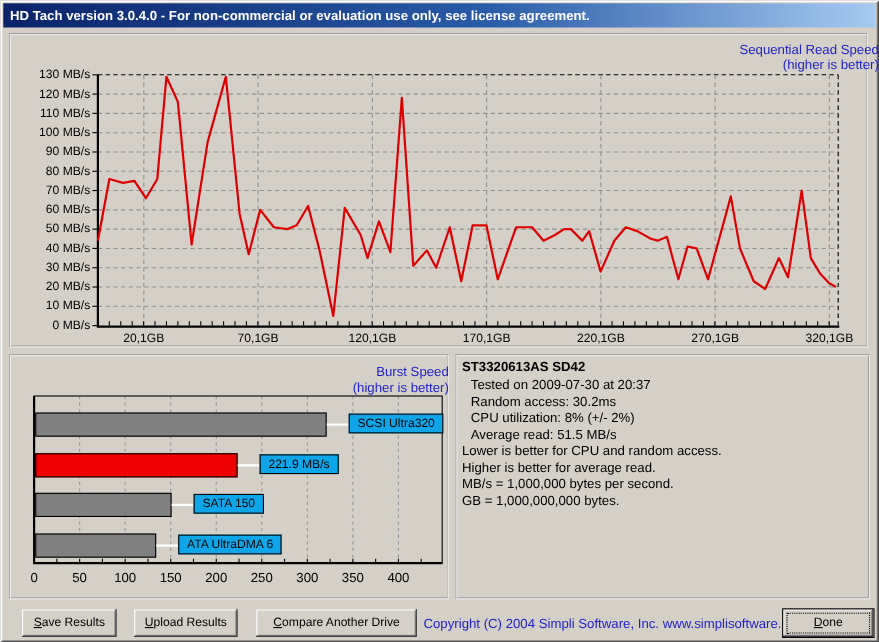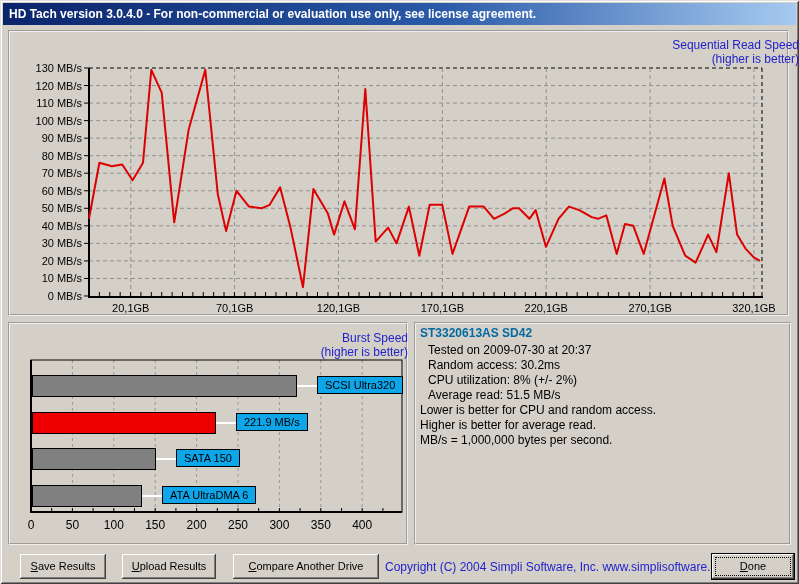--- a/index.html
+++ b/index.html
@@ -26,21 +26,21 @@
   .overlay{position:absolute;left:0;top:0;width:641px;height:584px;pointer-events:none;}
   .ylabel{position:absolute;left:18px;width:64px;text-align:right;font-size:11px;height:14px;line-height:14px;}
   .xlabel{position:absolute;width:70px;text-align:center;font-size:11px;height:14px;line-height:14px;}
   .bar{position:absolute;height:22px;border:1px solid #000;box-sizing:border-box;}
   .connector{position:absolute;height:2px;background:#ffffff;}
   .bar-label{
     position:absolute;background:#0ea5e9;border:1px solid #000;
     font-size:11px;line-height:16px;height:18px;padding:0 7px;box-sizing:border-box;white-space:nowrap;
   }
   .info-content{position:absolute;left:420px;top:326px;width:366px;font-size:12px;line-height:15px;}
-  .drive-model{color:#0369a1;font-weight:bold;margin-bottom:2px;}
+  .drive-model{color:#000000;font-weight:bold;margin-bottom:2px;}
   .stat-line{padding-left:8px;}
   .notes-block{}
   .btn{
     position:absolute;background:#d4d0c8;font-size:11px;text-align:center;
     box-shadow: inset -1px -1px 0 #404040, inset 1px 1px 0 #ffffff, inset -2px -2px 0 #808080, inset 2px 2px 0 #d4d0c8;
     line-height:25px;height:25px;box-sizing:border-box;cursor:default;user-select:none;
   }
   .btn-default{
     border:1px solid #000;height:27px;line-height:25px;
   }
@@ -256,20 +256,21 @@
   <div class="info-content">
     <div class="drive-model">ST3320613AS SD42</div>
     <div class="stat-line">Tested on 2009-07-30 at 20:37</div>
     <div class="stat-line">Random access: 30.2ms</div>
     <div class="stat-line">CPU utilization: 8% (+/- 2%)</div>
     <div class="stat-line">Average read: 51.5 MB/s</div>
     <div class="notes-block">
       <div>Lower is better for CPU and random access.</div>
       <div>Higher is better for average read.</div>
       <div>MB/s = 1,000,000 bytes per second.</div>
+      <div>GB = 1,000,000,000 bytes.</div>
     </div>
   </div>
 
   <div class="btn" style="left:20px;top:554px;width:86px;"><u>S</u>ave Results</div>
   <div class="btn" style="left:122px;top:554px;width:94px;"><u>U</u>pload Results</div>
   <div class="btn" style="left:233px;top:554px;width:146px;"><u>C</u>ompare Another Drive</div>
   <div class="copyright">Copyright (C) 2004 Simpli Software, Inc. www.simplisoftware.com</div>
   <div class="btn btn-default" style="left:711px;top:553px;width:84px;">
     <span><u>D</u>one</span>
     <span class="focus-rect"></span>

